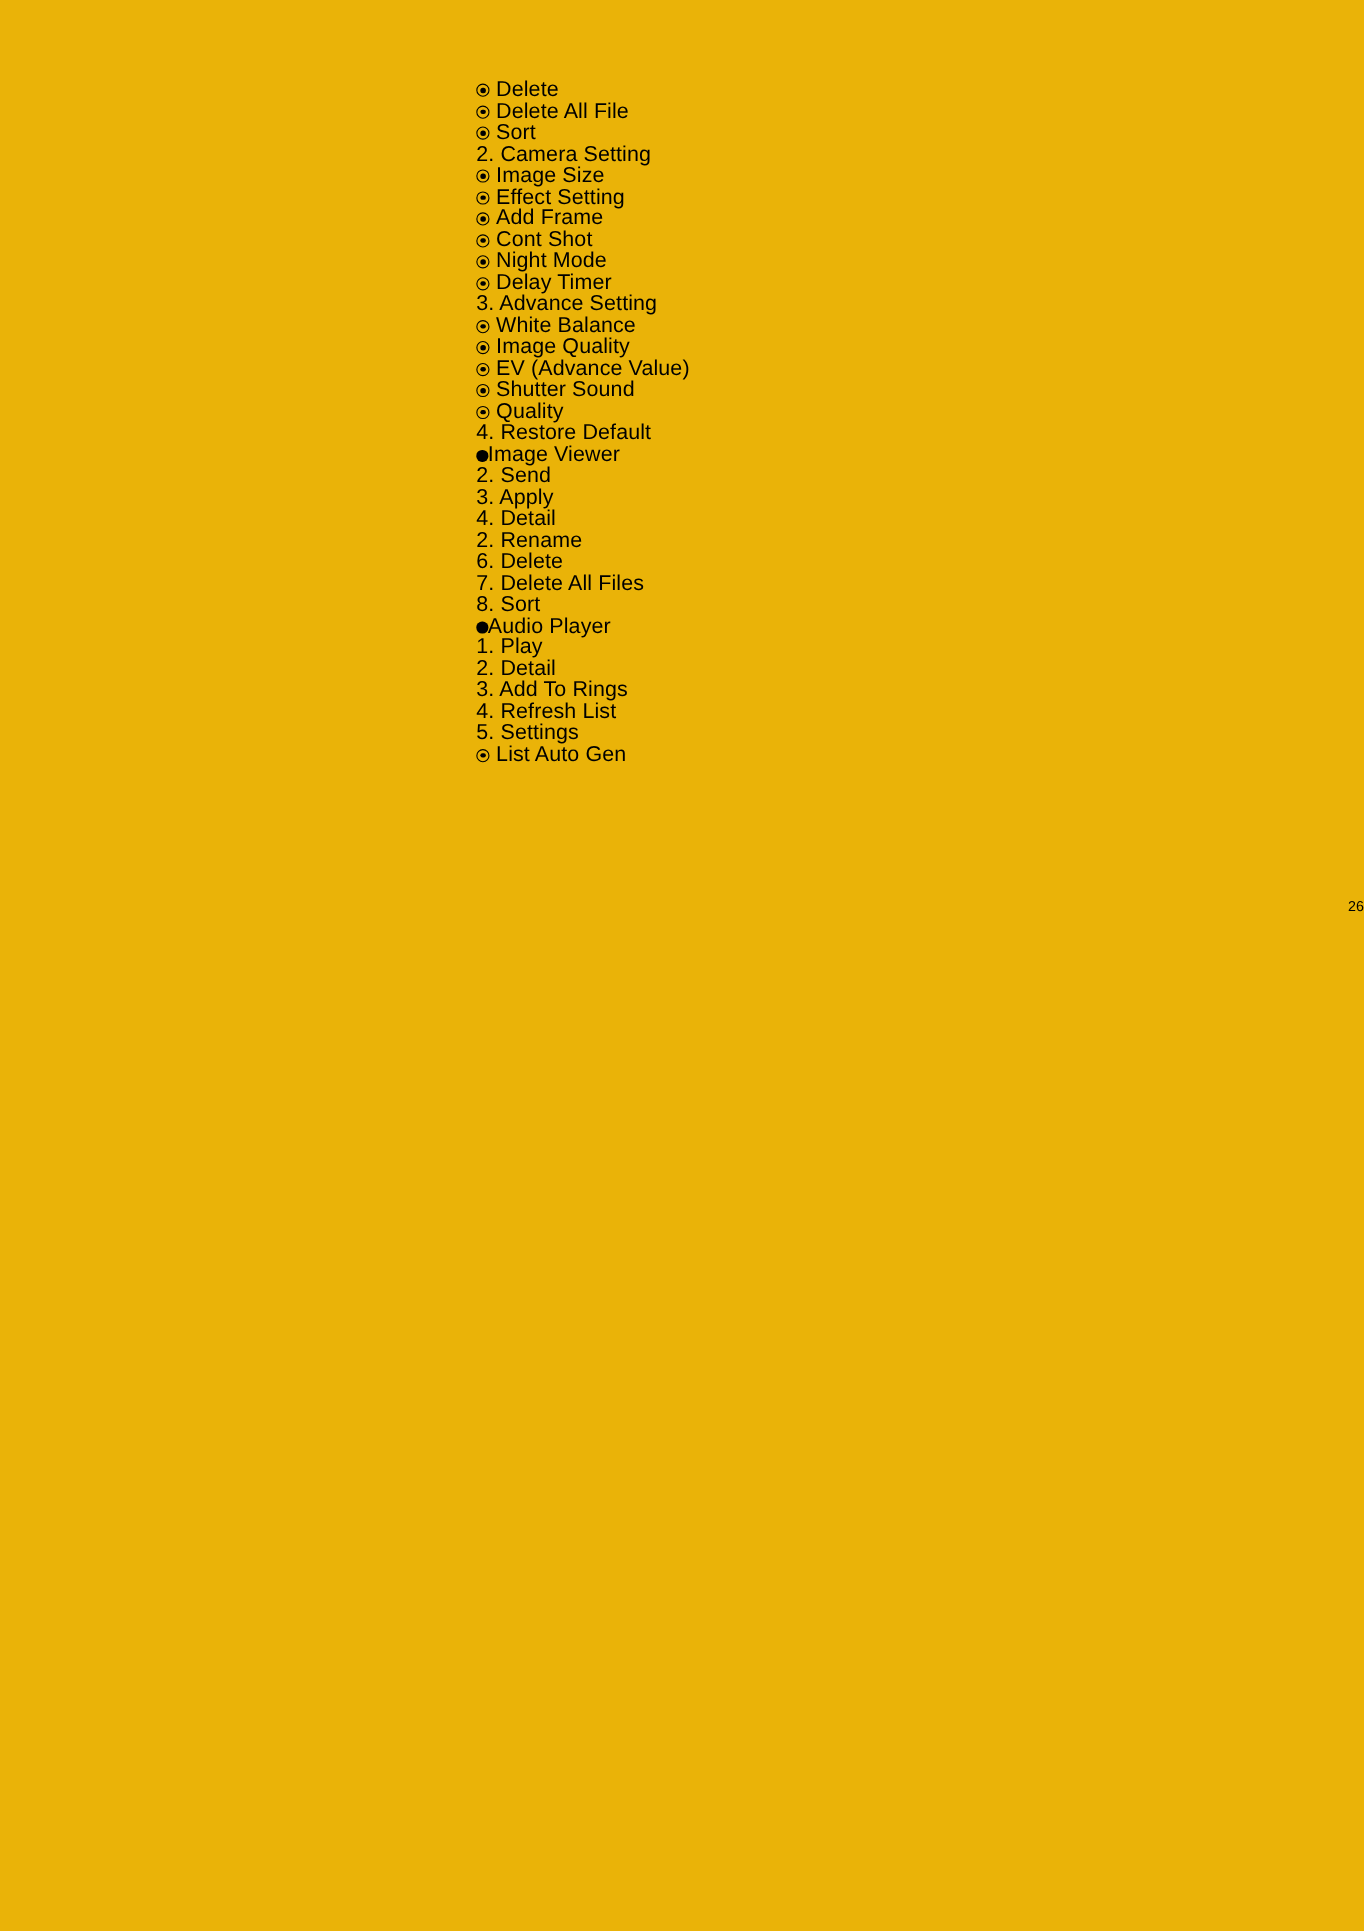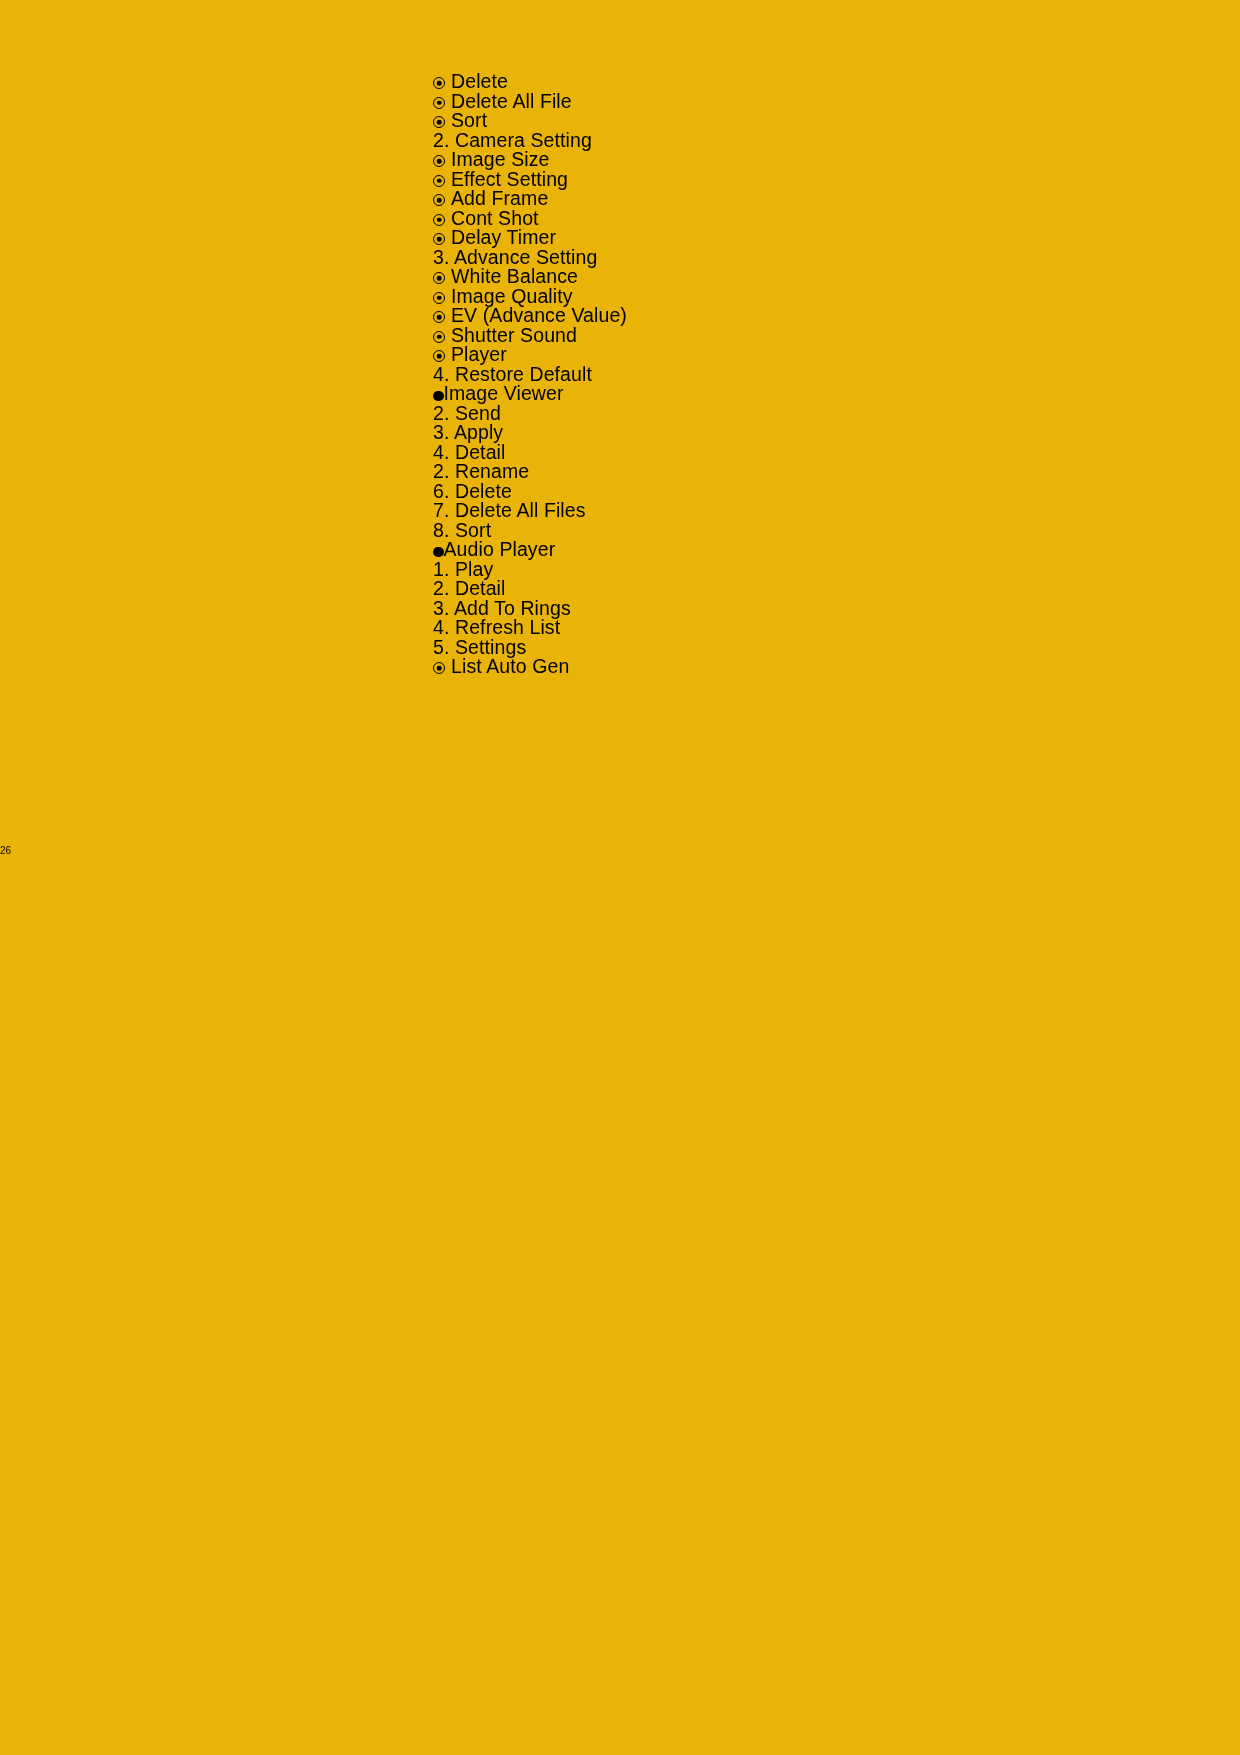--- a/index.html
+++ b/index.html
@@ -71,50 +71,51 @@
     width: 10.5px;
     height: 10.5px;
     background: #000;
     border-radius: 50%;
     vertical-align: -1px;
     margin-right: 0px;
   }
   .page-number {
     position: absolute;
     left: 0;
-    top: 843px;
+    top: 816px;
     width: 1240px;
-    text-align: left;
-    font-size: 10px;
+    text-align: right;
+    font-size: 13px;
     line-height: 15px;
     font-family: "Liberation Sans", sans-serif;
     color: #000000;
   }
 </style>
 </head>
 <body>
 
 <div class="page">
 
   <div class="content-block" id="menu-list">
       <div class="line"><span class="ring-glyph"></span><span class="label">Delete</span></div>
       <div class="line"><span class="ring-glyph"></span><span class="label">Delete All File</span></div>
       <div class="line"><span class="ring-glyph"></span><span class="label">Sort</span></div>
       <div class="line"><span class="label">2. Camera Setting</span></div>
       <div class="line"><span class="ring-glyph"></span><span class="label">Image Size</span></div>
       <div class="line"><span class="ring-glyph"></span><span class="label">Effect Setting</span></div>
       <div class="line"><span class="ring-glyph"></span><span class="label">Add Frame</span></div>
       <div class="line"><span class="ring-glyph"></span><span class="label">Cont Shot</span></div>
+      <div class="line"><span class="ring-glyph"></span><span class="label">Night Mode</span></div>
       <div class="line"><span class="ring-glyph"></span><span class="label">Delay Timer</span></div>
       <div class="line"><span class="label">3. Advance Setting</span></div>
       <div class="line"><span class="ring-glyph"></span><span class="label">White Balance</span></div>
       <div class="line"><span class="ring-glyph"></span><span class="label">Image Quality</span></div>
       <div class="line"><span class="ring-glyph"></span><span class="label">EV (Advance Value)</span></div>
       <div class="line"><span class="ring-glyph"></span><span class="label">Shutter Sound</span></div>
-      <div class="line"><span class="ring-glyph"></span><span class="label">Player</span></div>
+      <div class="line"><span class="ring-glyph"></span><span class="label">Quality</span></div>
       <div class="line"><span class="label">4. Restore Default</span></div>
       <div class="line"><span class="solid-glyph"></span><span class="label">Image Viewer</span></div>
       <div class="line"><span class="label">2. Send</span></div>
       <div class="line"><span class="label">3. Apply</span></div>
       <div class="line"><span class="label">4. Detail</span></div>
       <div class="line"><span class="label">2. Rename</span></div>
       <div class="line"><span class="label">6. Delete</span></div>
       <div class="line"><span class="label">7. Delete All Files</span></div>
       <div class="line"><span class="label">8. Sort</span></div>
       <div class="line"><span class="solid-glyph"></span><span class="label">Audio Player</span></div>

